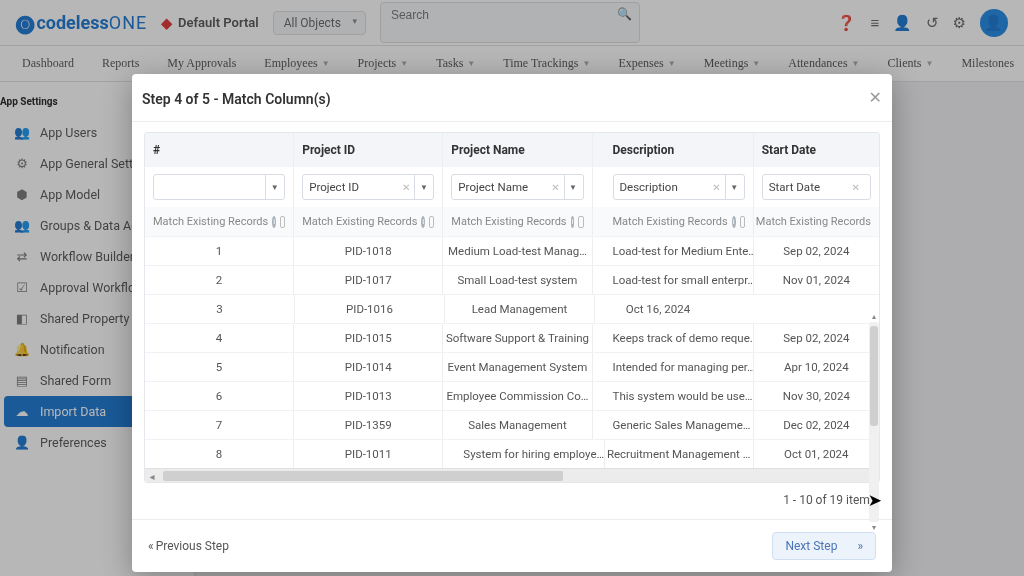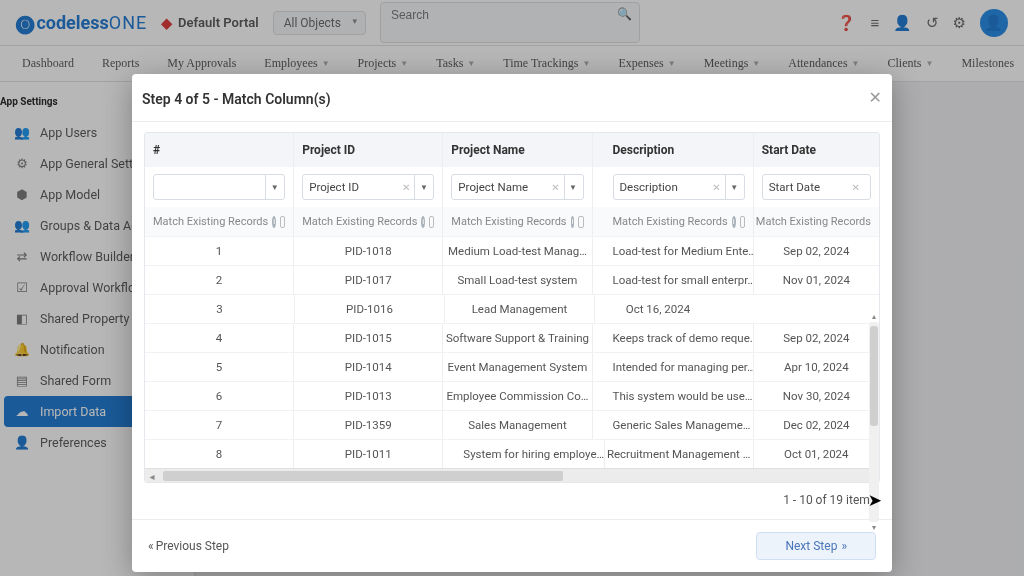--- a/index.html
+++ b/index.html
@@ -76,21 +76,21 @@
 .hscroll .arw { right: 0; }
 .vscroll { position: absolute; right: 13px; top: 200px; width: 10px; height: 200px; background: #f0f0f0; border-radius: 3px; }
 .vscroll .vt { position: absolute; top: 4px; left: 1px; width: 8px; height: 100px; background: #cfcfcf; border-radius: 3px; }
 .vscroll .va { position: absolute; width: 10px; text-align: center; font-size: 8px; color: #888; }
 .vscroll .vup { top: -10px; }
 .vscroll .vdn { bottom: -10px; }
 .paging { text-align: right; font-size: 12px; color: #555; padding: 10px 4px 4px; }
 
 .modal-footer { border-top: 1px solid #ececec; padding: 12px 16px; display: flex; align-items: center; }
 .prev-btn { font-size: 12px; color: #555; display: flex; align-items: center; gap: 2px; }
-.next-btn { margin-left: auto; background: #edf3fb; border: 1px solid #cfe0f5; color: #4a75b8; padding: 6px 28px; border-radius: 4px; font-size: 12px; display: flex; align-items: center; gap: 4px; }
+.next-btn { margin-left: auto; background: #edf3fb; border: 1px solid #cfe0f5; color: #4a75b8; padding: 6px 12px; border-radius: 4px; font-size: 12px; display: flex; align-items: center; gap: 20px; }
 .cursor { position: absolute; right: 142px; bottom: 66px; font-size: 17px; color: #000; pointer-events: none; }
 </style>
 </head>
 <body>
 
 <div class="topbar">
   <div class="logo">
     <span style="margin-right:2px;">🅞</span>
       <span>codeless</span>
       <span class="one">ONE</span>

